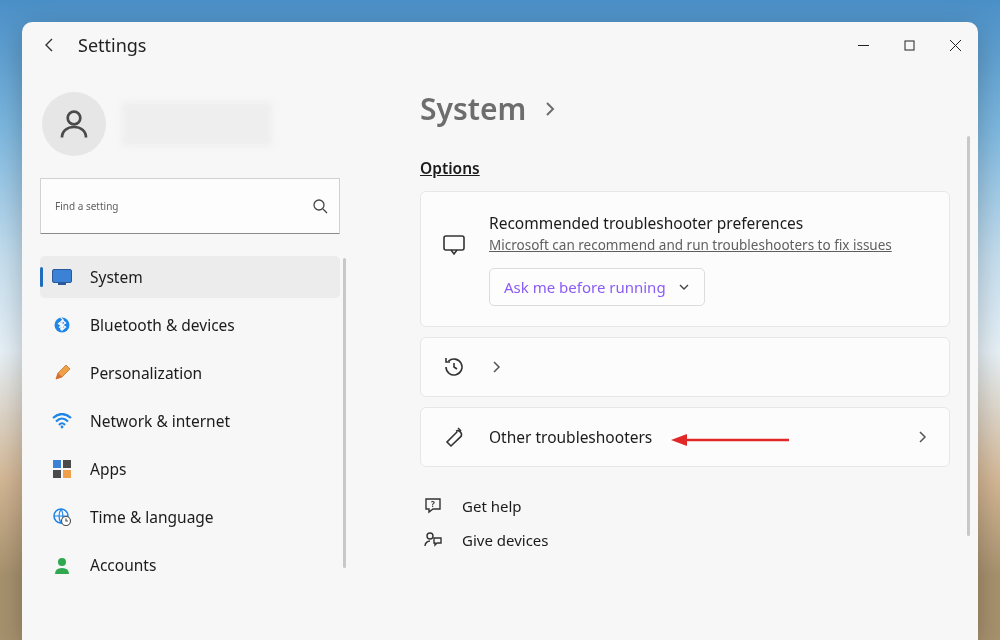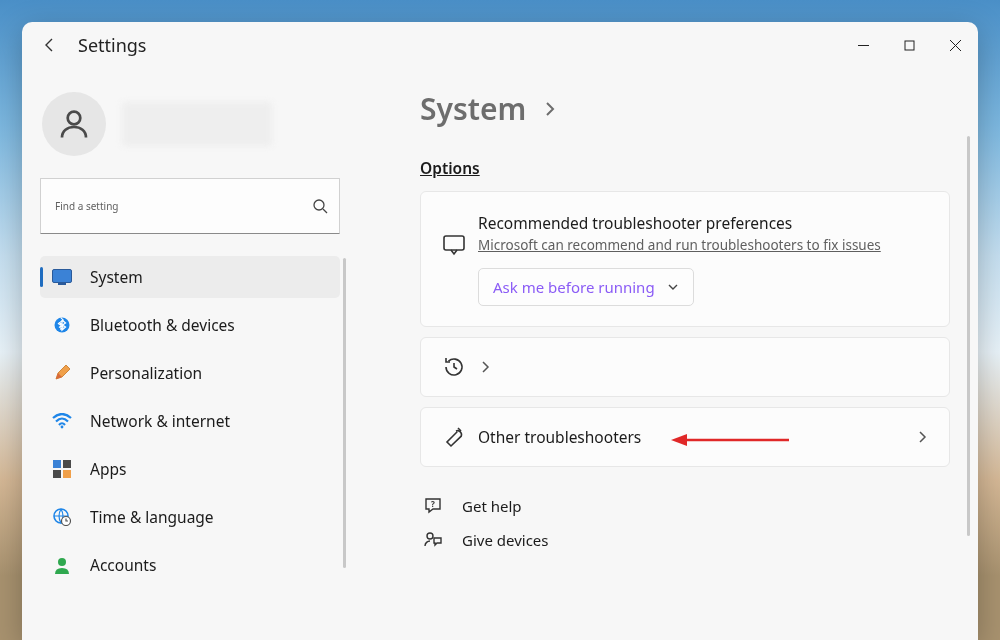--- a/index.html
+++ b/index.html
@@ -219,21 +219,21 @@
   text-decoration: underline;
 }
 
 .card {
   background: #fcfcfc;
   border: 1px solid #e7e7e7;
   border-radius: 6px;
   padding: 16px 20px;
   display: flex;
   align-items: center;
-  gap: 11px;
+  gap: 22px;
   margin-bottom: 10px;
 }
 
 .card-icon {
   width: 26px; height: 26px;
   color: #333;
   flex-shrink: 0;
   display:flex;align-items:center;justify-content:center;
 }
 

